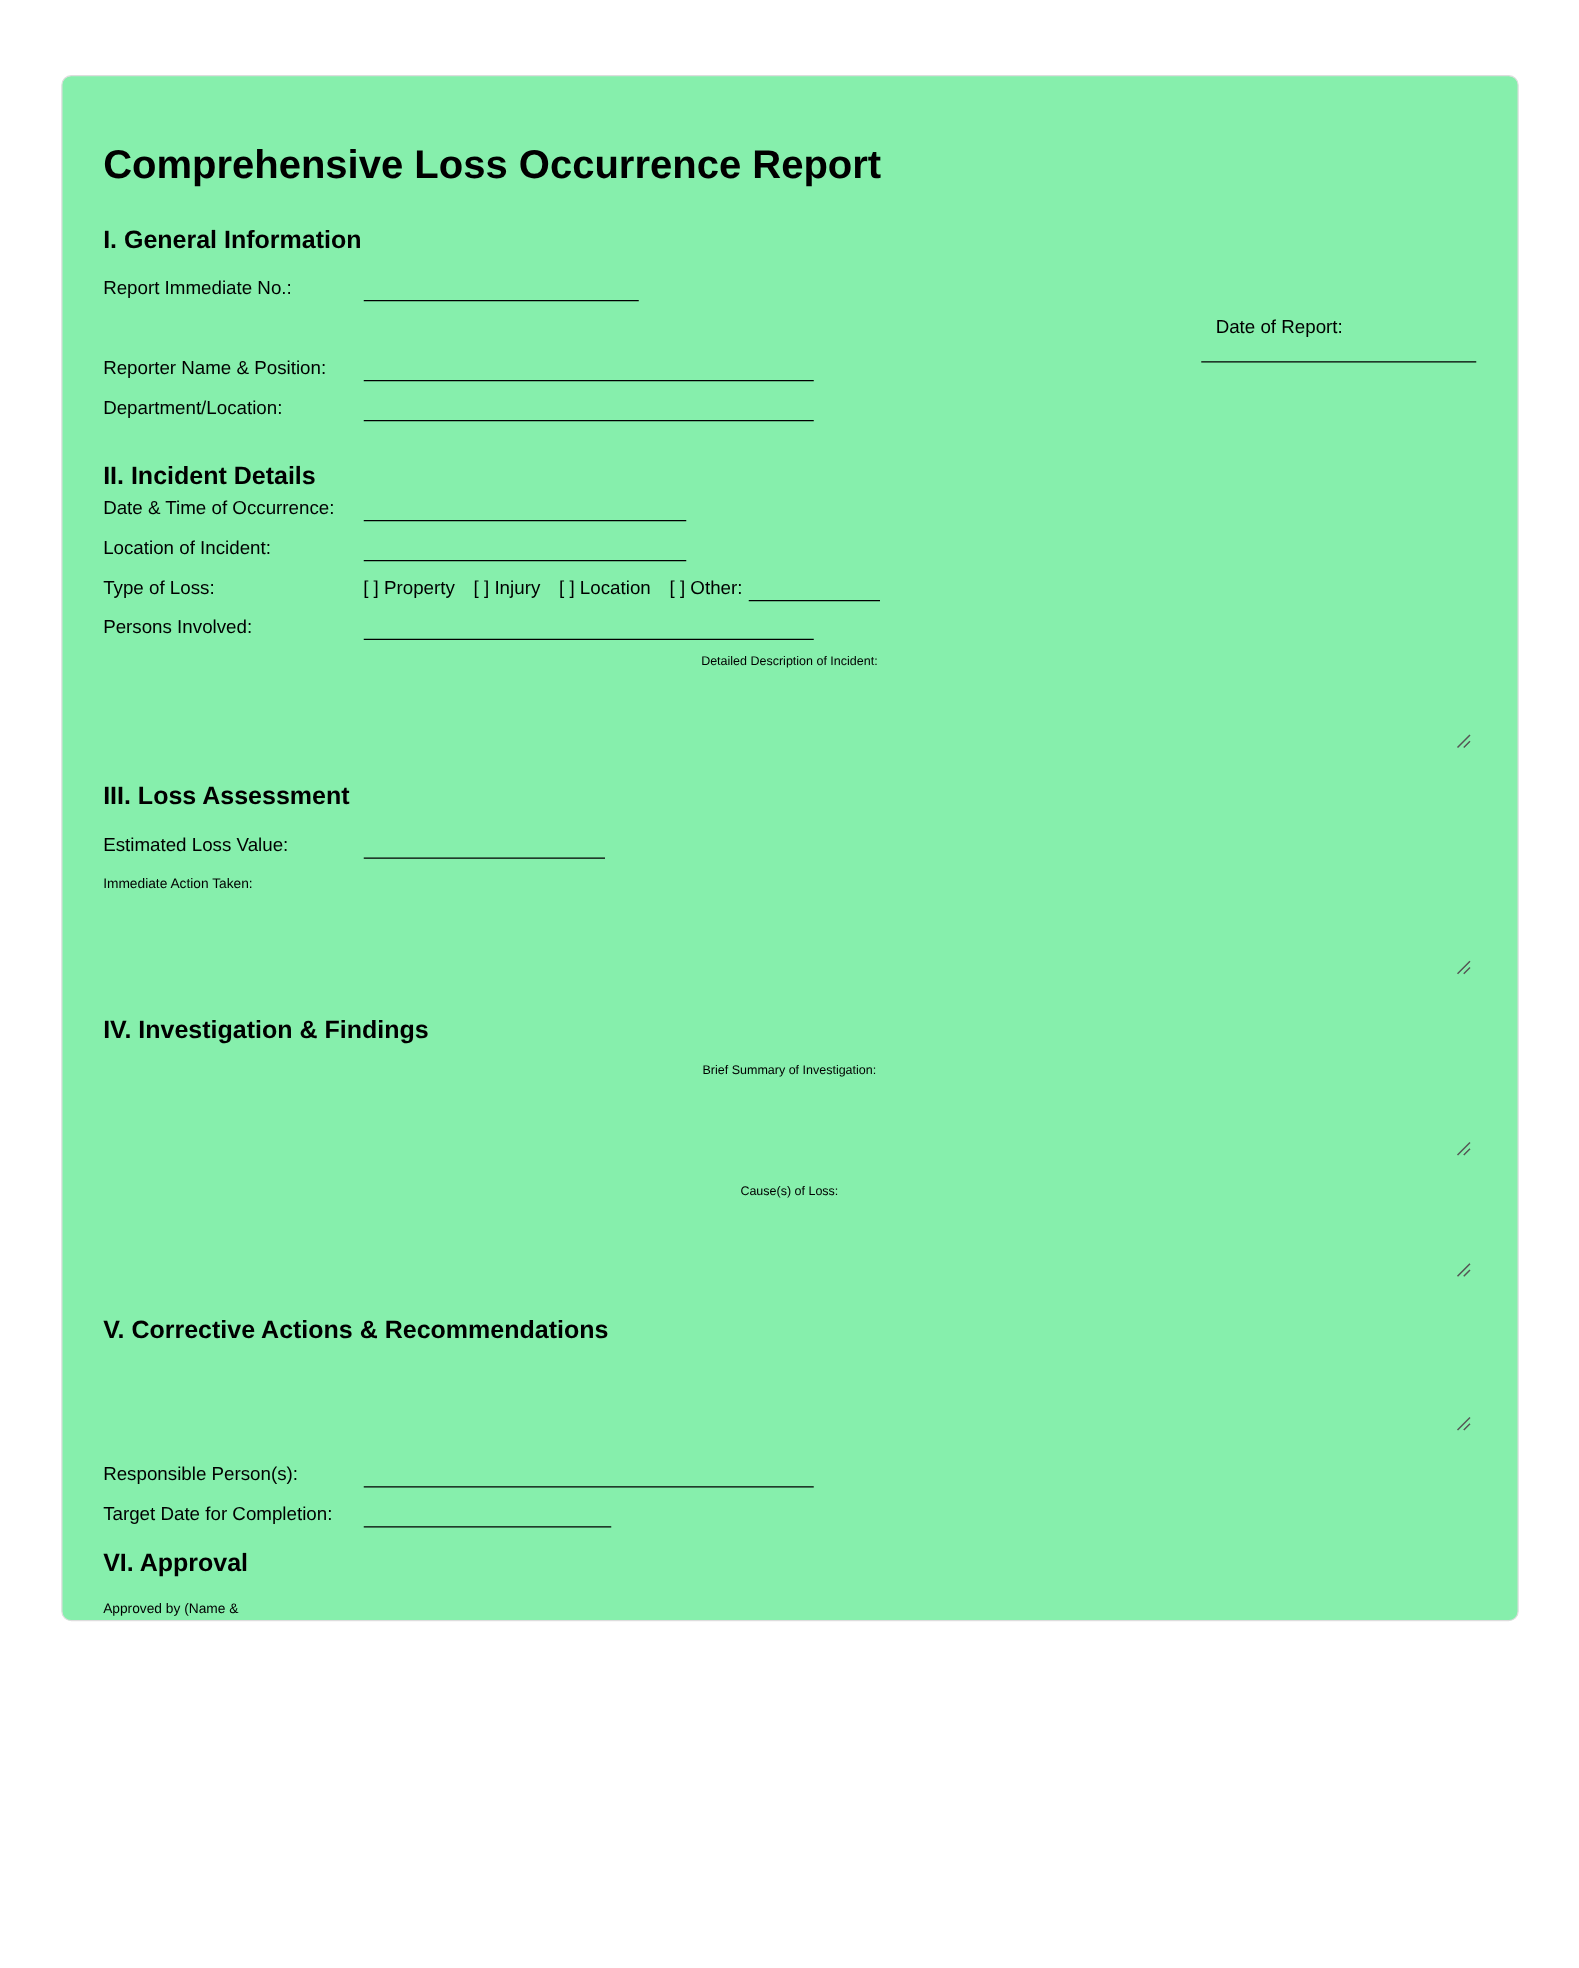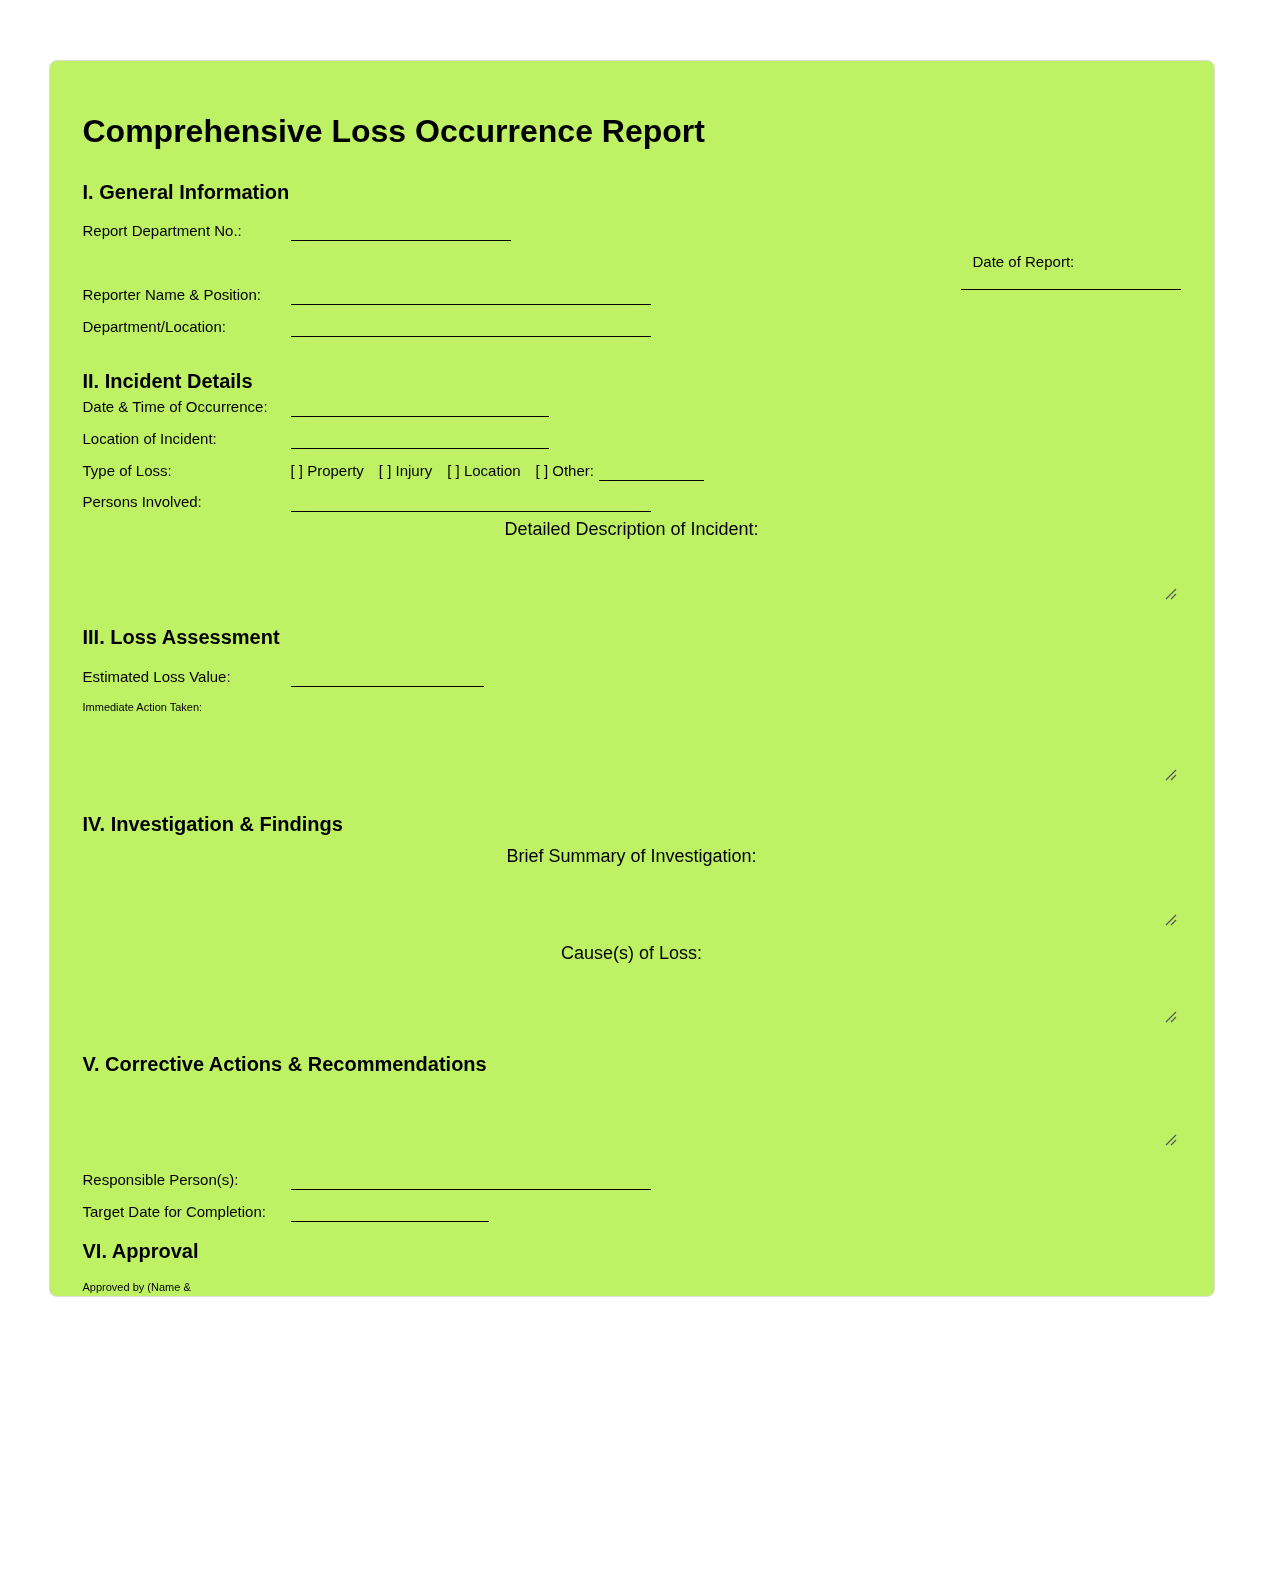--- a/index.html
+++ b/index.html
@@ -15,21 +15,21 @@
     min-height:1574px;
     width:1263px;
   }
   .card{
     position:relative;
     width:1166px;
     height:1237px;
     margin:60px auto 0 auto;
     border:1px solid var(--card-border);
     border-radius:8px;
-    background:#bef264;
+    background:#86efac;
     overflow:hidden;
   }
   .abs{position:absolute;left:33px;}
   h1.page-title{
     margin:0;
     font-size:32px;
     font-weight:bold;
     line-height:1.15;
     white-space:nowrap;
   }
@@ -77,21 +77,21 @@
     display:flex;
     align-items:flex-end;
     font-size:15px;
     line-height:21px;
   }
   .loss-option{white-space:nowrap;margin-right:15px;}
   .loss-option.other{margin-right:5px;}
   .center-label{
     width:1098px;
     text-align:center;
-    font-size:18px;
+    font-size:10px;
     line-height:21px;
   }
   .ta-wrap{
     position:absolute;
     left:33px;
     width:1098px;
   }
   textarea.plain-textarea{
     display:block;
     width:100%;
@@ -119,21 +119,21 @@
 </head>
 <body>
 
 <div class="card">
 
   <h1 class="page-title abs" style="top:52px;">Comprehensive Loss Occurrence Report</h1>
 
   <h2 class="section-heading abs" style="top:120px;">I. General Information</h2>
 
   <div class="field-row abs" style="top:158px;">
-    <span class="field-label">Report Department No.:</span>
+    <span class="field-label">Report Immediate No.:</span>
     <input class="line-input w220" type="text" value="" style="">
   </div>
   <div class="field-row abs" style="top:190px;flex-direction:column;">
     <span class="field-label">Date of Report:</span>
     <input class="line-input w220" type="text" value="" style="">
   </div>
   <div class="field-row abs" style="top:222px;">
     <span class="field-label">Reporter Name &amp; Position:</span>
     <input class="line-input w360" type="text" value="" style="">
   </div>

